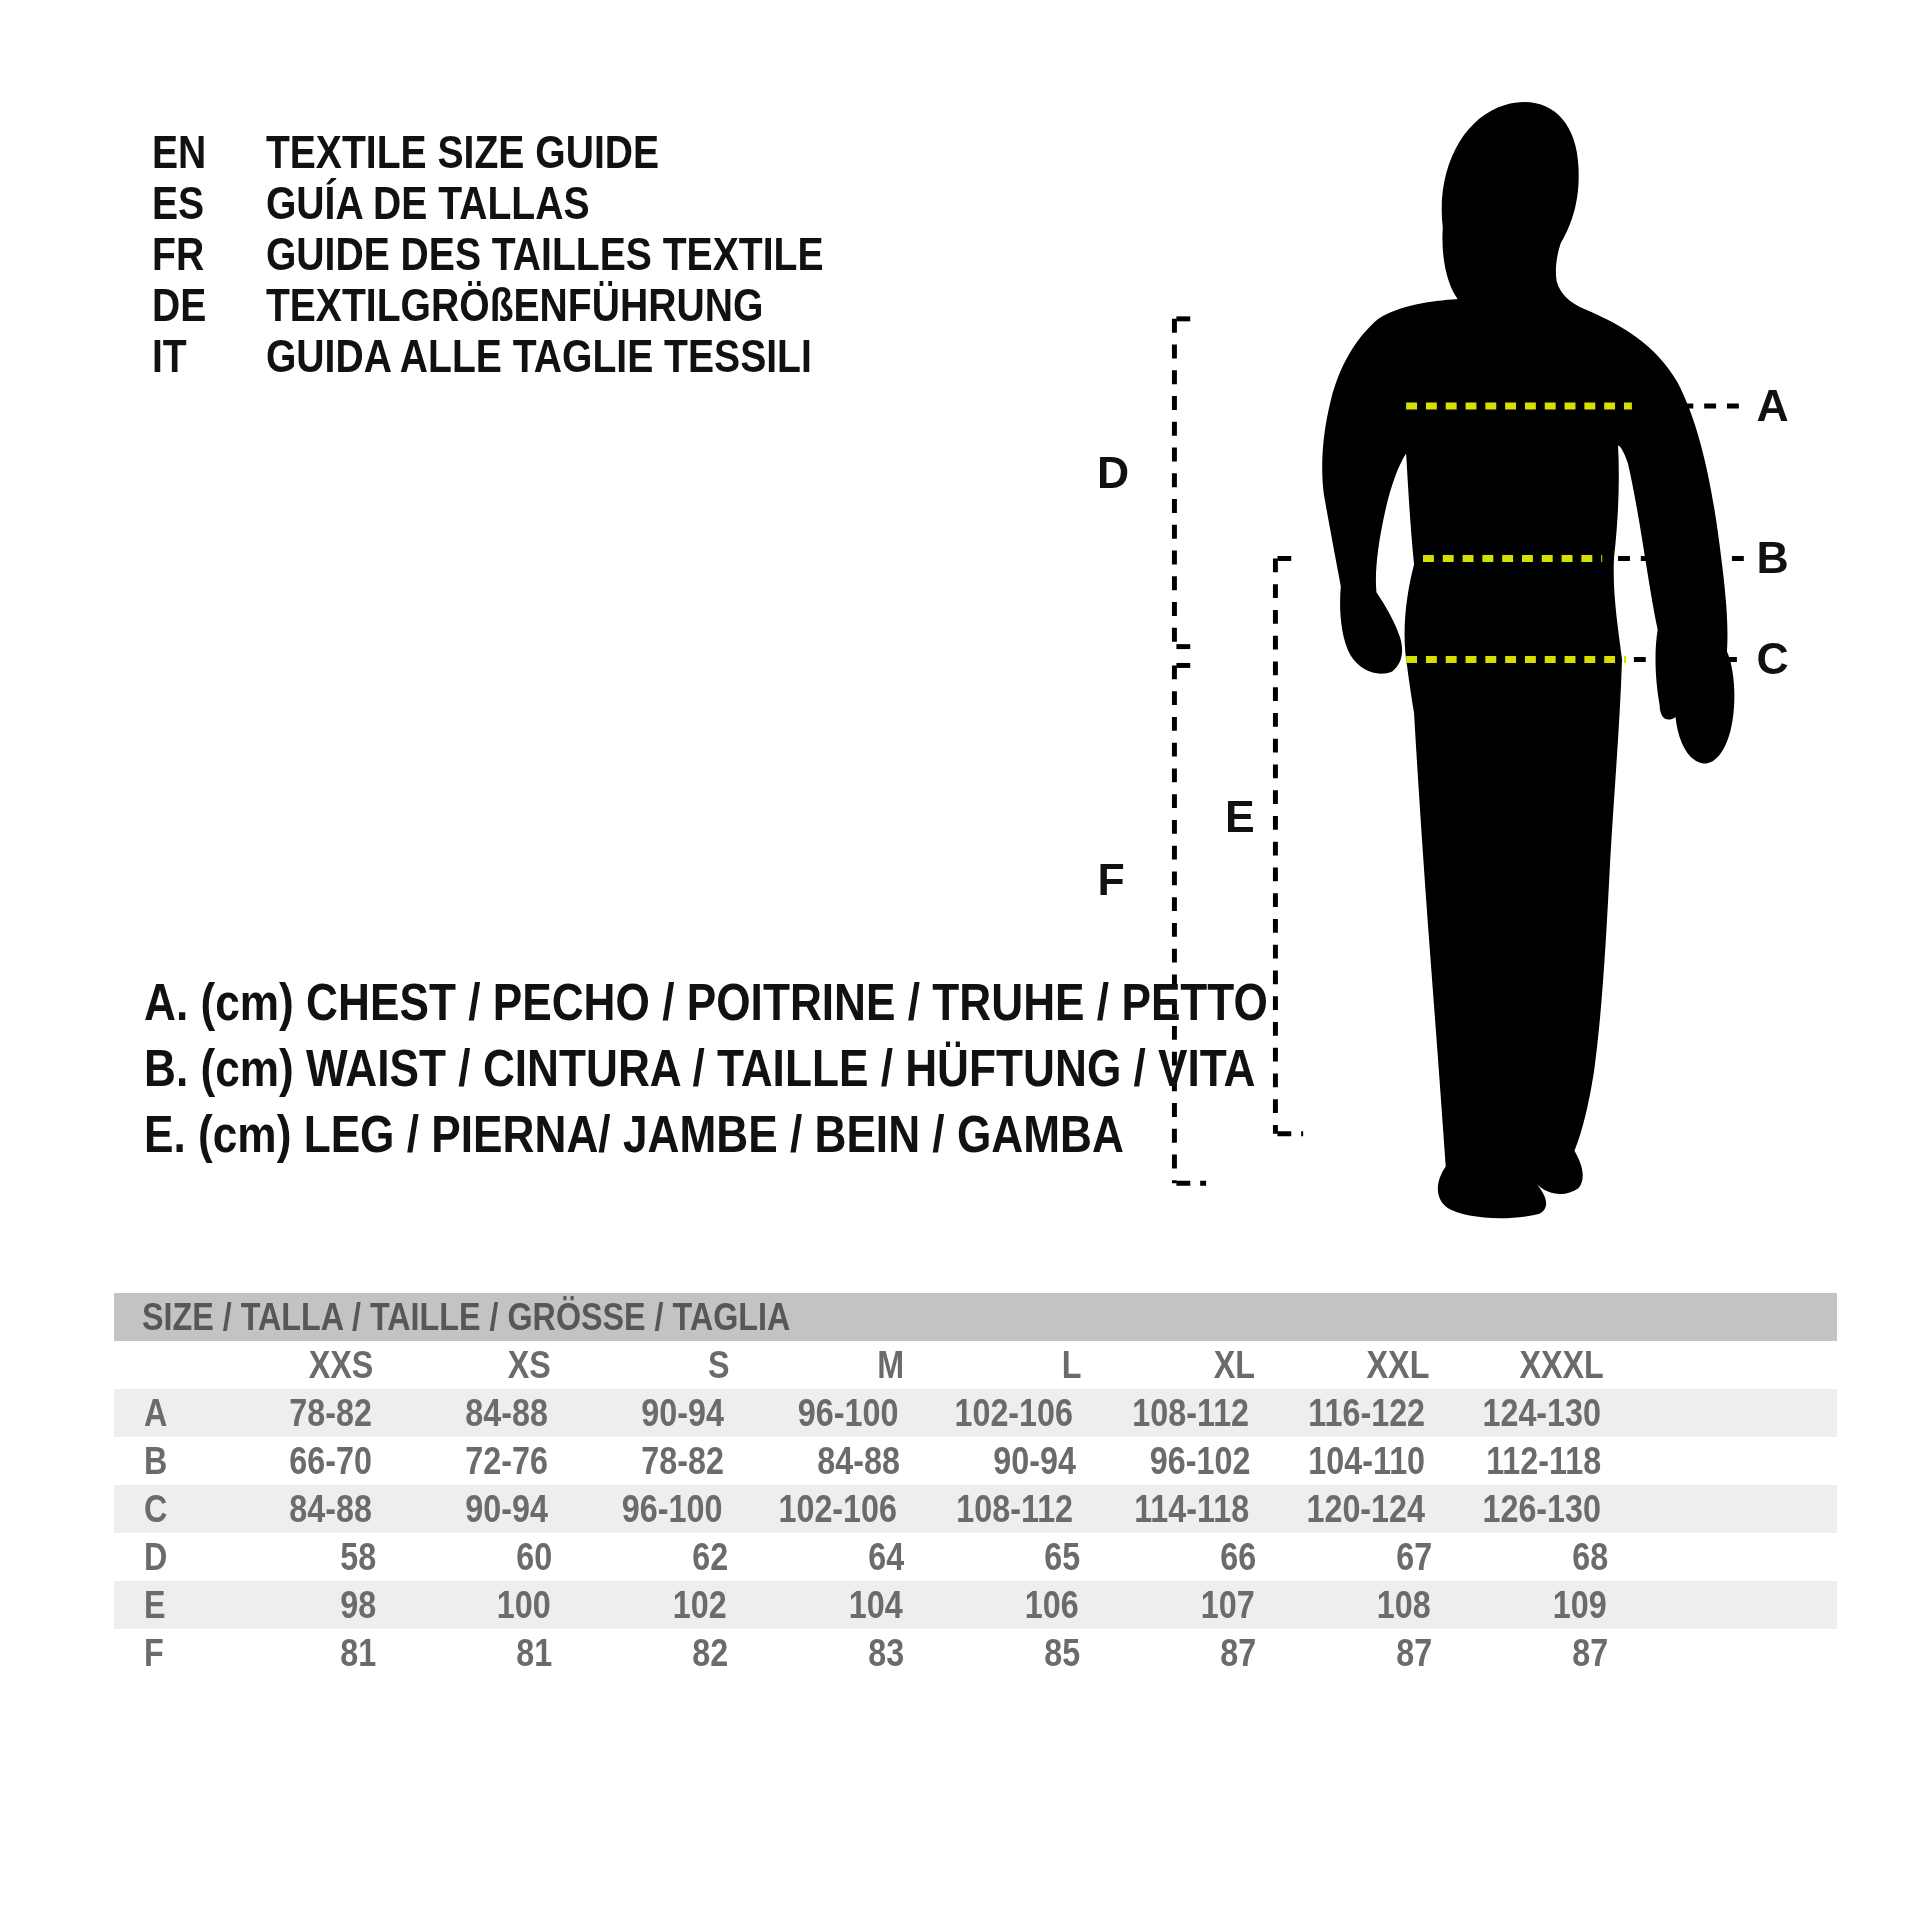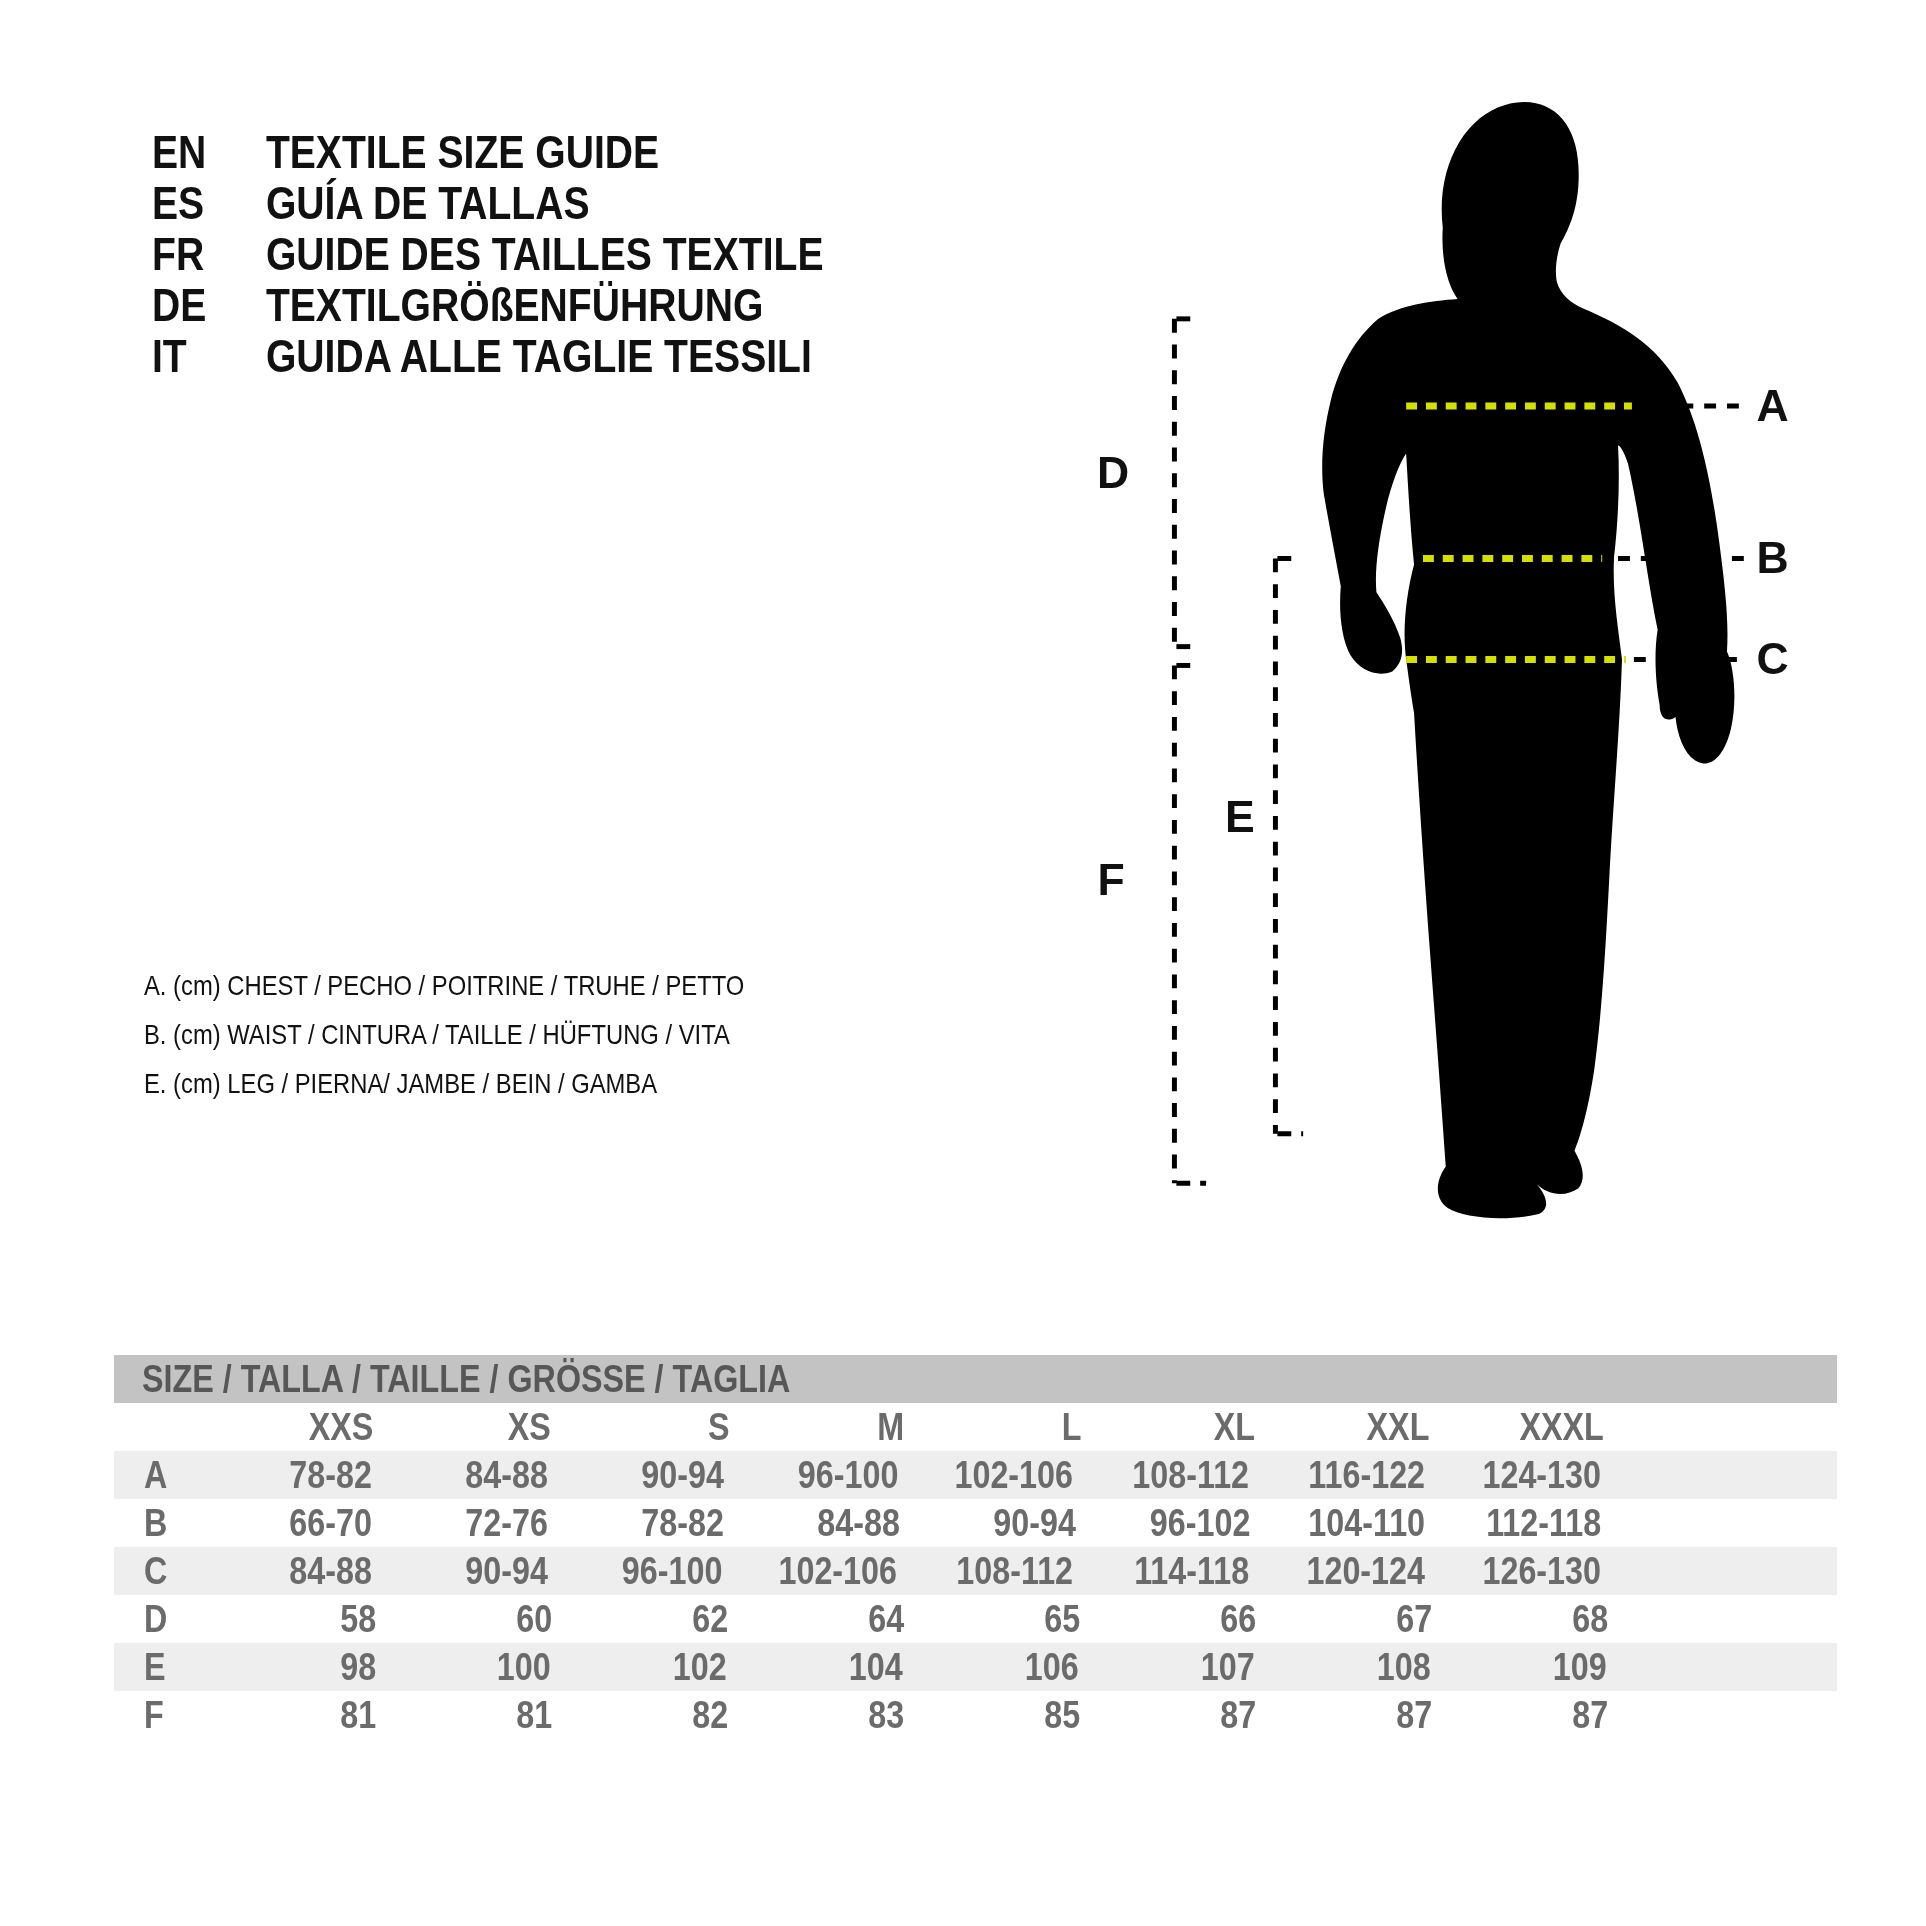--- a/index.html
+++ b/index.html
@@ -13,25 +13,25 @@
   #lang-block{left:152px;top:127px;}
   .lang-row{display:flex;height:51px;line-height:51px;font-size:46px;font-weight:700;
             transform:scaleX(0.85);transform-origin:0 50%;white-space:nowrap;}
   .lang-code{width:134px;flex:0 0 134px;}
 
   
   #diagram-svg{left:0;top:0;width:1927px;height:1927px;}
 
   
   #legend-block{left:144px;top:961px;}
-  .legend-row{height:49px;line-height:49px;font-size:28px;font-weight:400;}
+  .legend-row{height:49px;line-height:49px;font-size:52px;font-weight:700;margin-top:17px;}
   #category-line{left:144px;top:1269px;height:49px;line-height:49px;font-size:40px;font-weight:700;}
 
   
-  #size-table{left:114px;top:1355px;width:1723px;}
+  #size-table{left:114px;top:1293px;width:1723px;}
   #table-bar{height:48px;line-height:48px;background:#c3c3c3;color:#575757;
              font-size:38px;font-weight:700;padding-left:28px;box-sizing:border-box;}
   .t-row{display:grid;grid-template-columns:89px repeat(8,176px) 1fr;height:48px;
          align-items:center;color:#6b6b6b;font-size:38px;font-weight:700;}
   .t-row.stripe{background:#eeeeee;}
   .t-label{padding-left:30px;}
   .t-cell{text-align:right;}
 </style>
 </head>
 <body>

